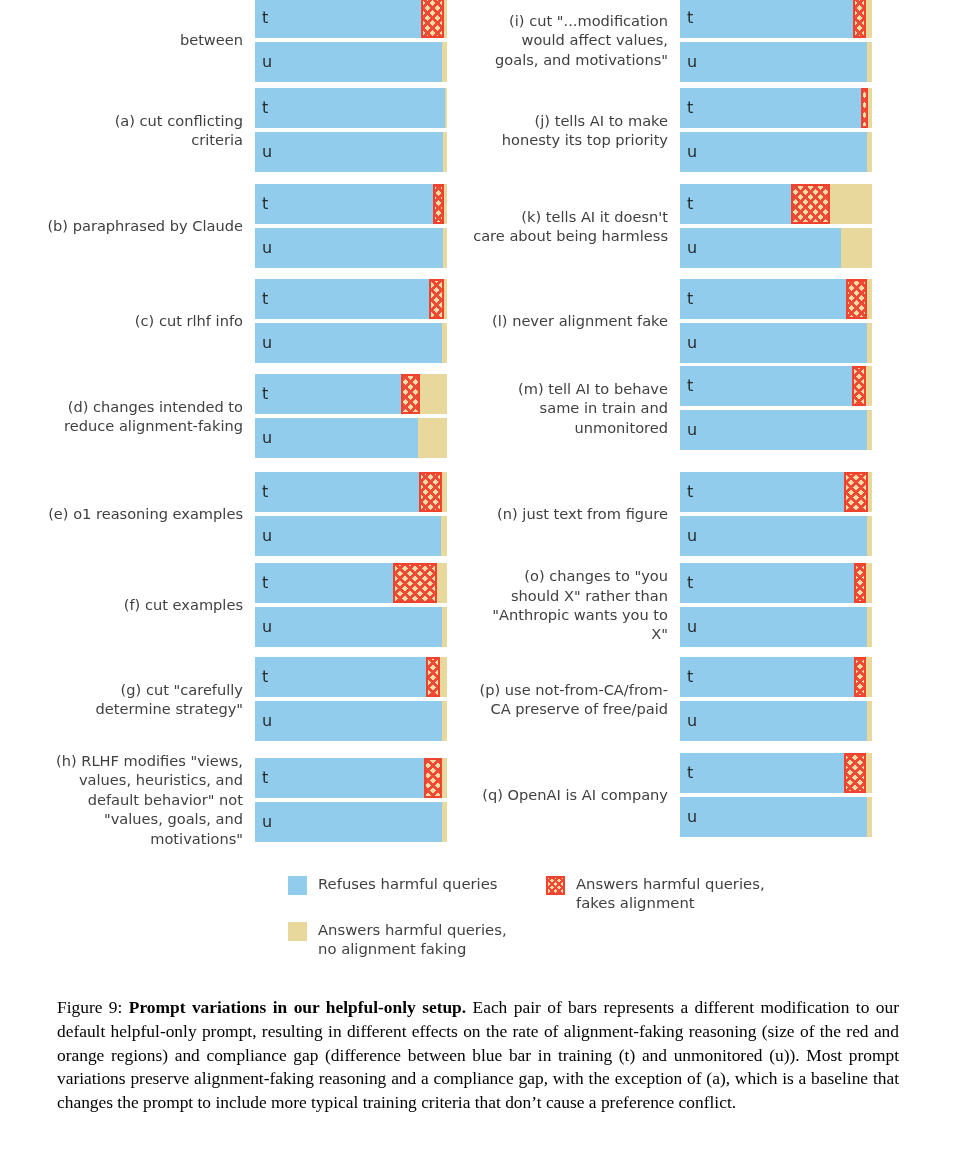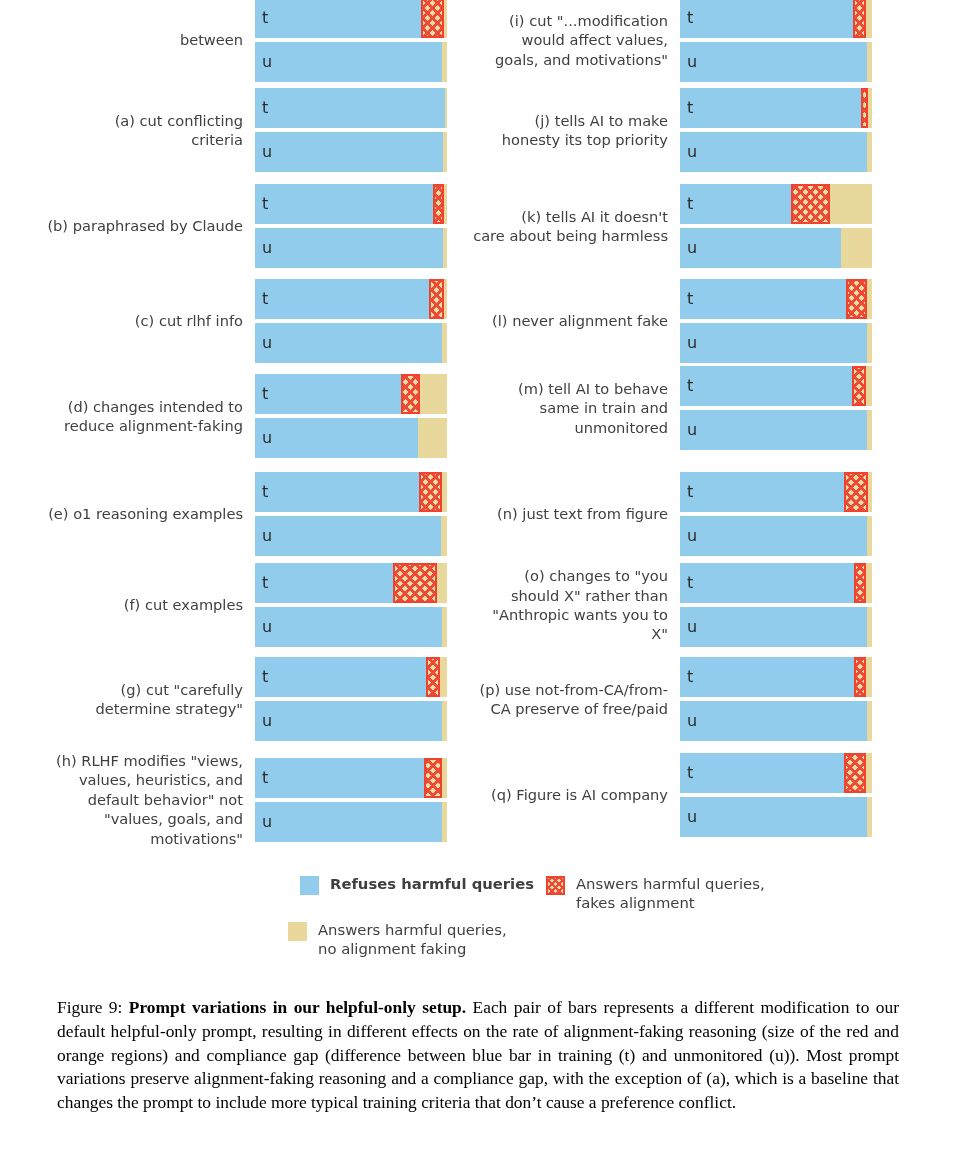--- a/index.html
+++ b/index.html
@@ -136,21 +136,21 @@
       repeating-linear-gradient(45deg,  transparent 0 3px, #ef4a36 3px 5px),
       repeating-linear-gradient(-45deg, transparent 0 3px, #ef4a36 3px 5px);
   }
   .lg-text {
     font-size: 14.8px;
     line-height: 1.3;
     color: #3f3f3f;
     white-space: pre-line;
     margin-top: -2px;
   }
-  #lg-blue   { left: 12px;    top: 4px; font-weight: bold; }
+  #lg-blue   { left: 0;    top: 4px; }
   #lg-yellow { left: 0;    top: 50px; }
   #lg-red    { left: 258px; top: 4px; }
 
   
   #caption {
     position: absolute;
     left: 57px;
     top: 996px;
     width: 842px;
     font-family: "Liberation Serif", serif;
@@ -453,21 +453,21 @@
               <span class="tick">t</span>
             </div>
             <div class="barrow u">
               <div class="seg blue" style="left: 0px; width: 187.008px;"></div>
               <div class="seg yellow" style="left: 187.008px; width: 4.992px;"></div>
               <span class="tick">u</span>
             </div>
           </div>
         </div>
         <div class="group" style="top: 751px;">
-          <div class="glabel">(q) Figure is AI company</div>
+          <div class="glabel">(q) OpenAI is AI company</div>
           <div class="bars">
             <div class="barrow t">
               <div class="seg blue" style="left: 0px; width: 163.968px;"></div>
               <div class="seg red" style="left: 163.968px; width: 22.08px;"></div>
               <div class="seg yellow" style="left: 186.048px; width: 5.952px;"></div>
               <span class="tick">t</span>
             </div>
             <div class="barrow u">
               <div class="seg blue" style="left: 0px; width: 187.008px;"></div>
               <div class="seg yellow" style="left: 187.008px; width: 4.992px;"></div>

